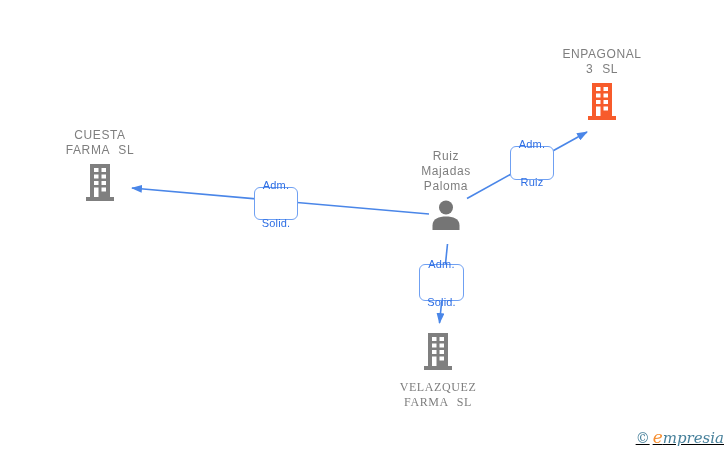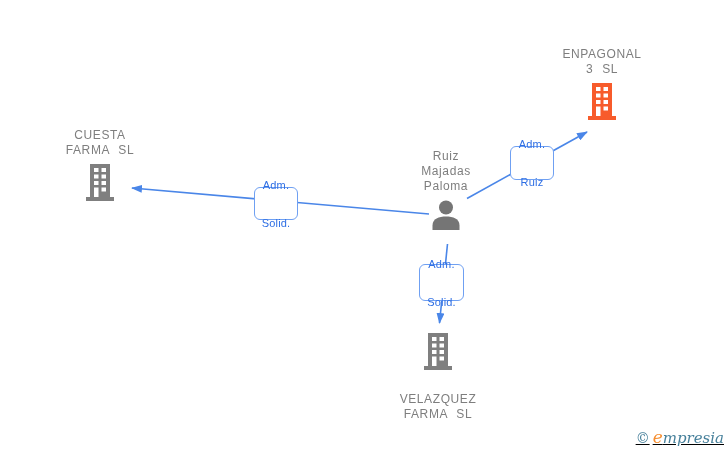--- a/index.html
+++ b/index.html
@@ -116,21 +116,21 @@
             <rect x="17.5" y="6" width="4.5" height="4"></rect>
           <rect x="10" y="12.5" width="4.5" height="4"></rect>
             <rect x="17.5" y="12.5" width="4.5" height="4"></rect>
           <rect x="10" y="19" width="4.5" height="4"></rect>
             <rect x="17.5" y="19" width="4.5" height="4"></rect>
           <rect x="17.5" y="25.5" width="4.5" height="4"></rect>
           <rect x="10" y="25.5" width="4.5" height="9.5"></rect>
         </g>
       </svg>
     </span>
-    <div class="node-label" style="margin-top:17px;">
+    <div class="node-label" style="margin-top:5px;font-family:Liberation Serif, serif;">
       <span>VELAZQUEZ</span>
       <span>FARMA SL</span>
     </div>
   </div>
 
   <div class="edge-label" style="left:254px;top:187px;width:44px;height:33px;">
     <span>Adm.</span>
     <span>Solid.</span>
   </div>
   <div class="edge-label" style="left:510px;top:146px;width:44px;height:34px;">

